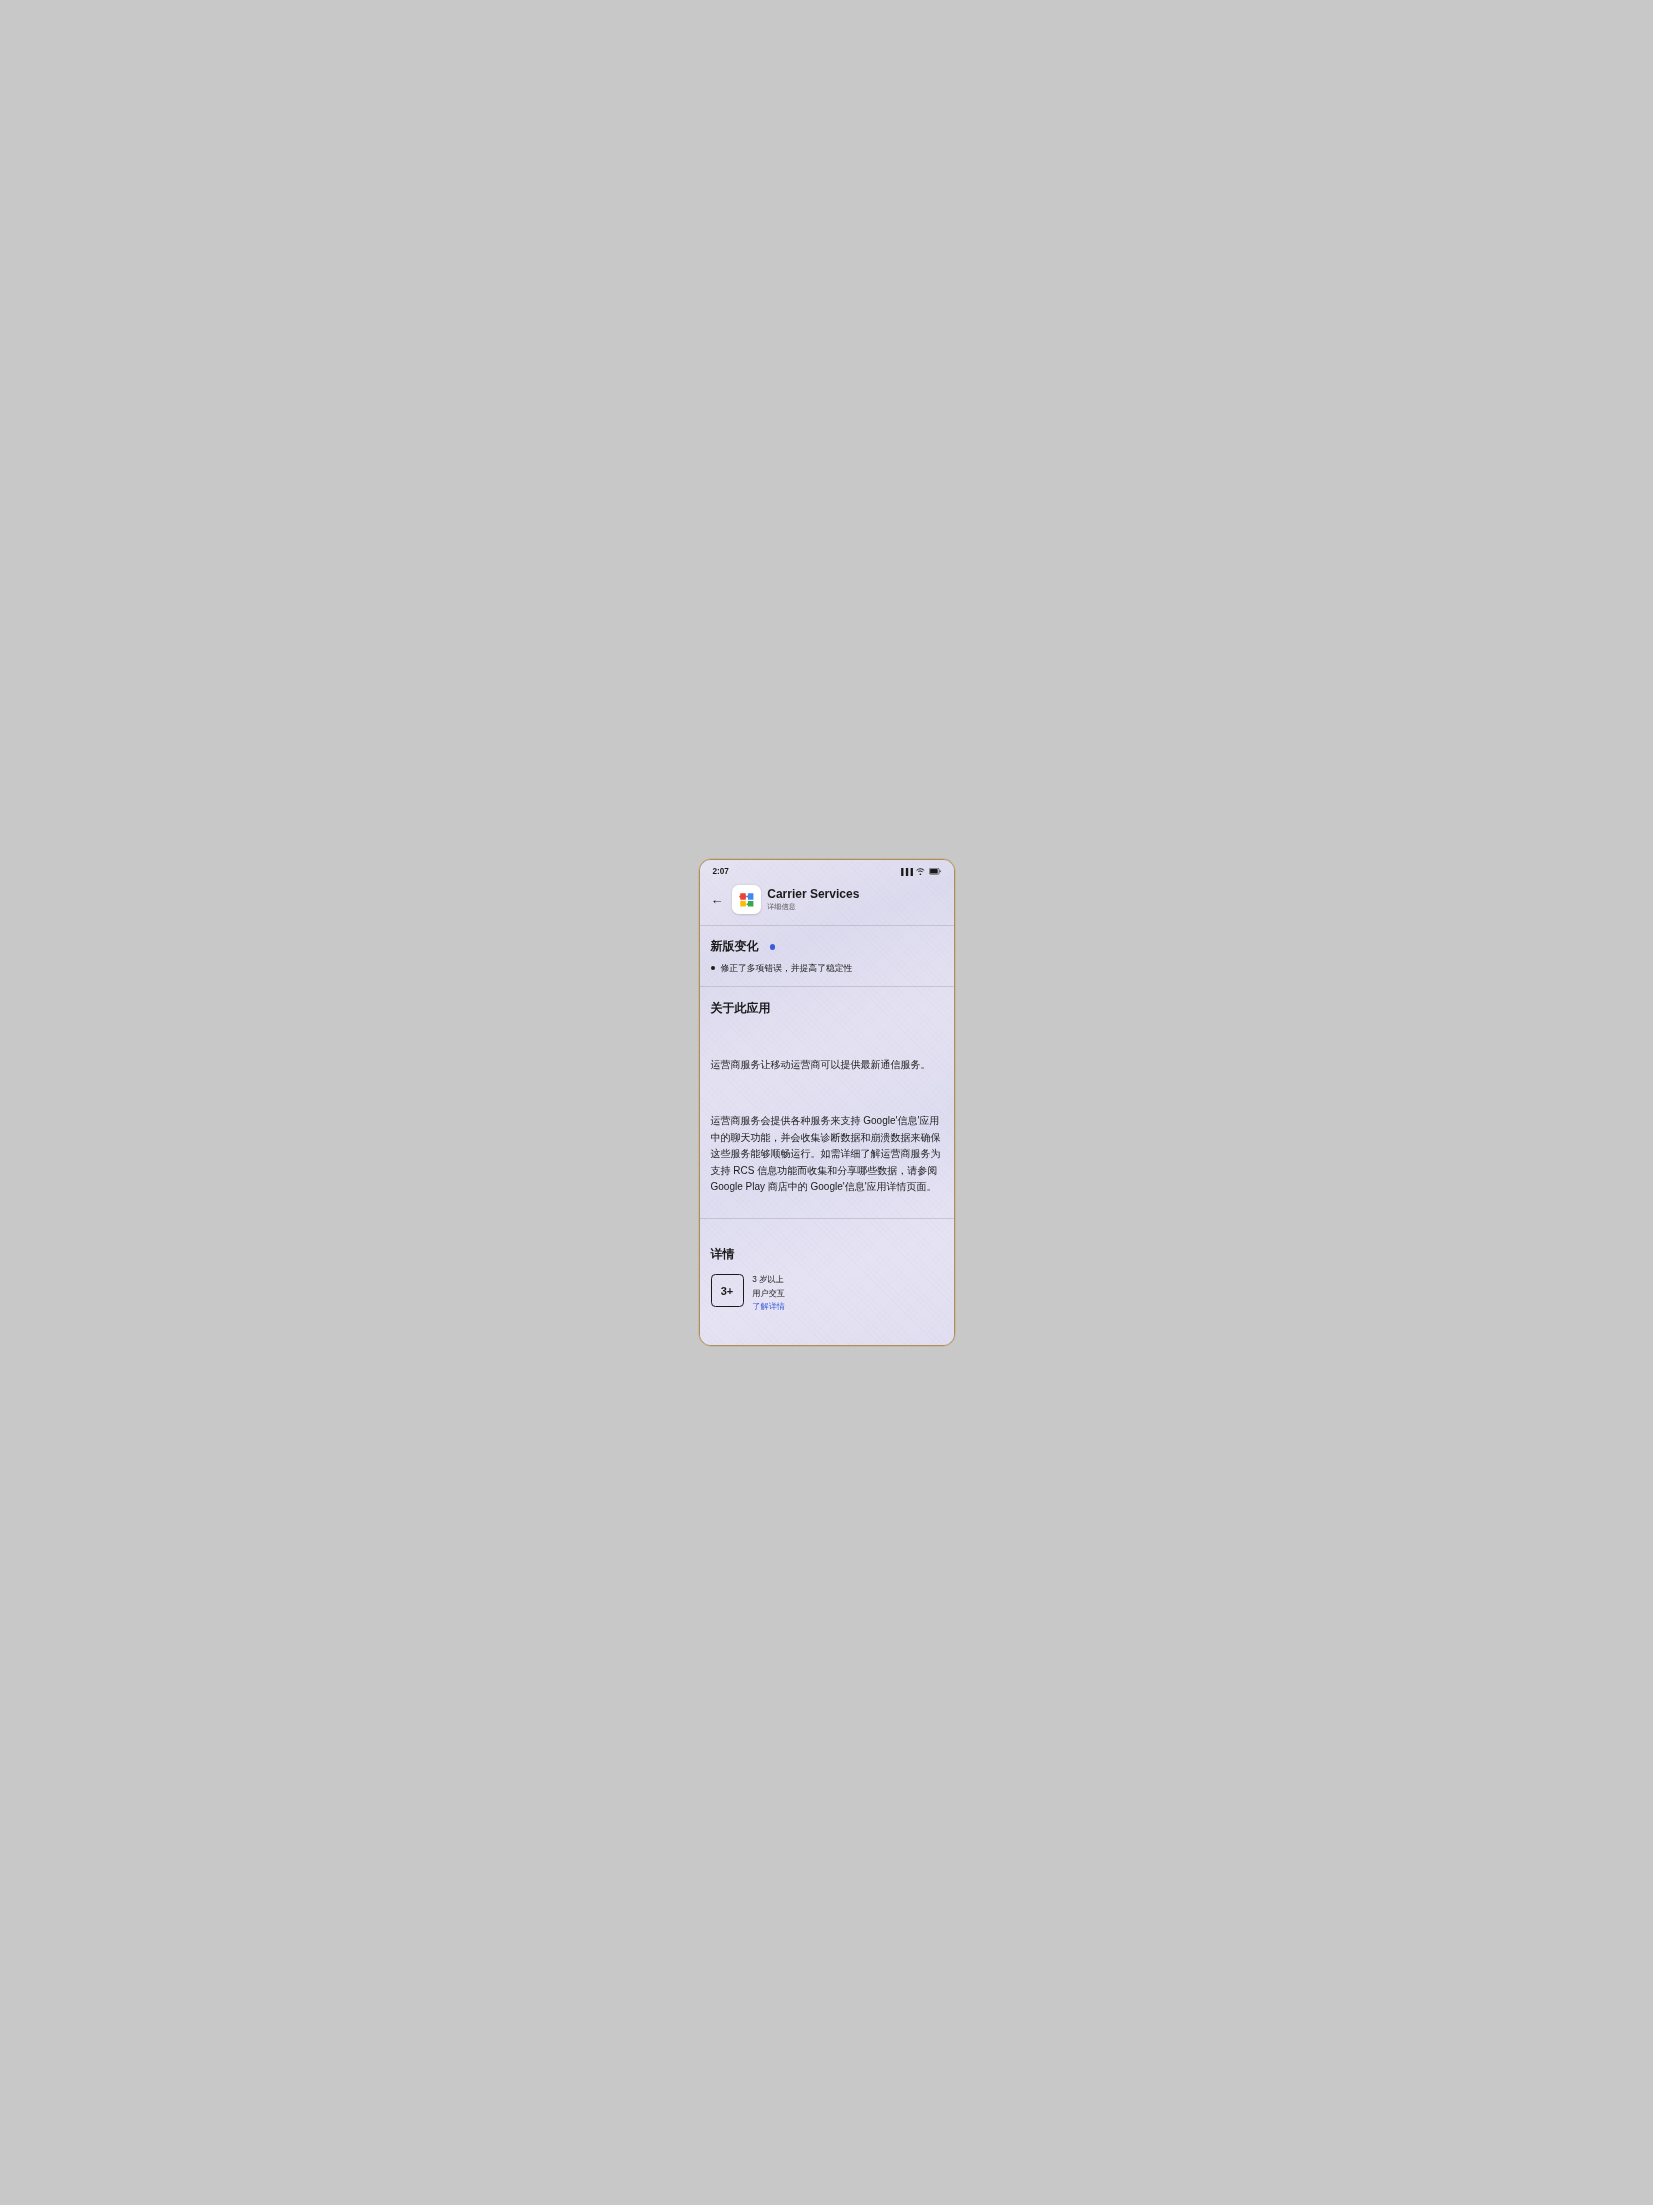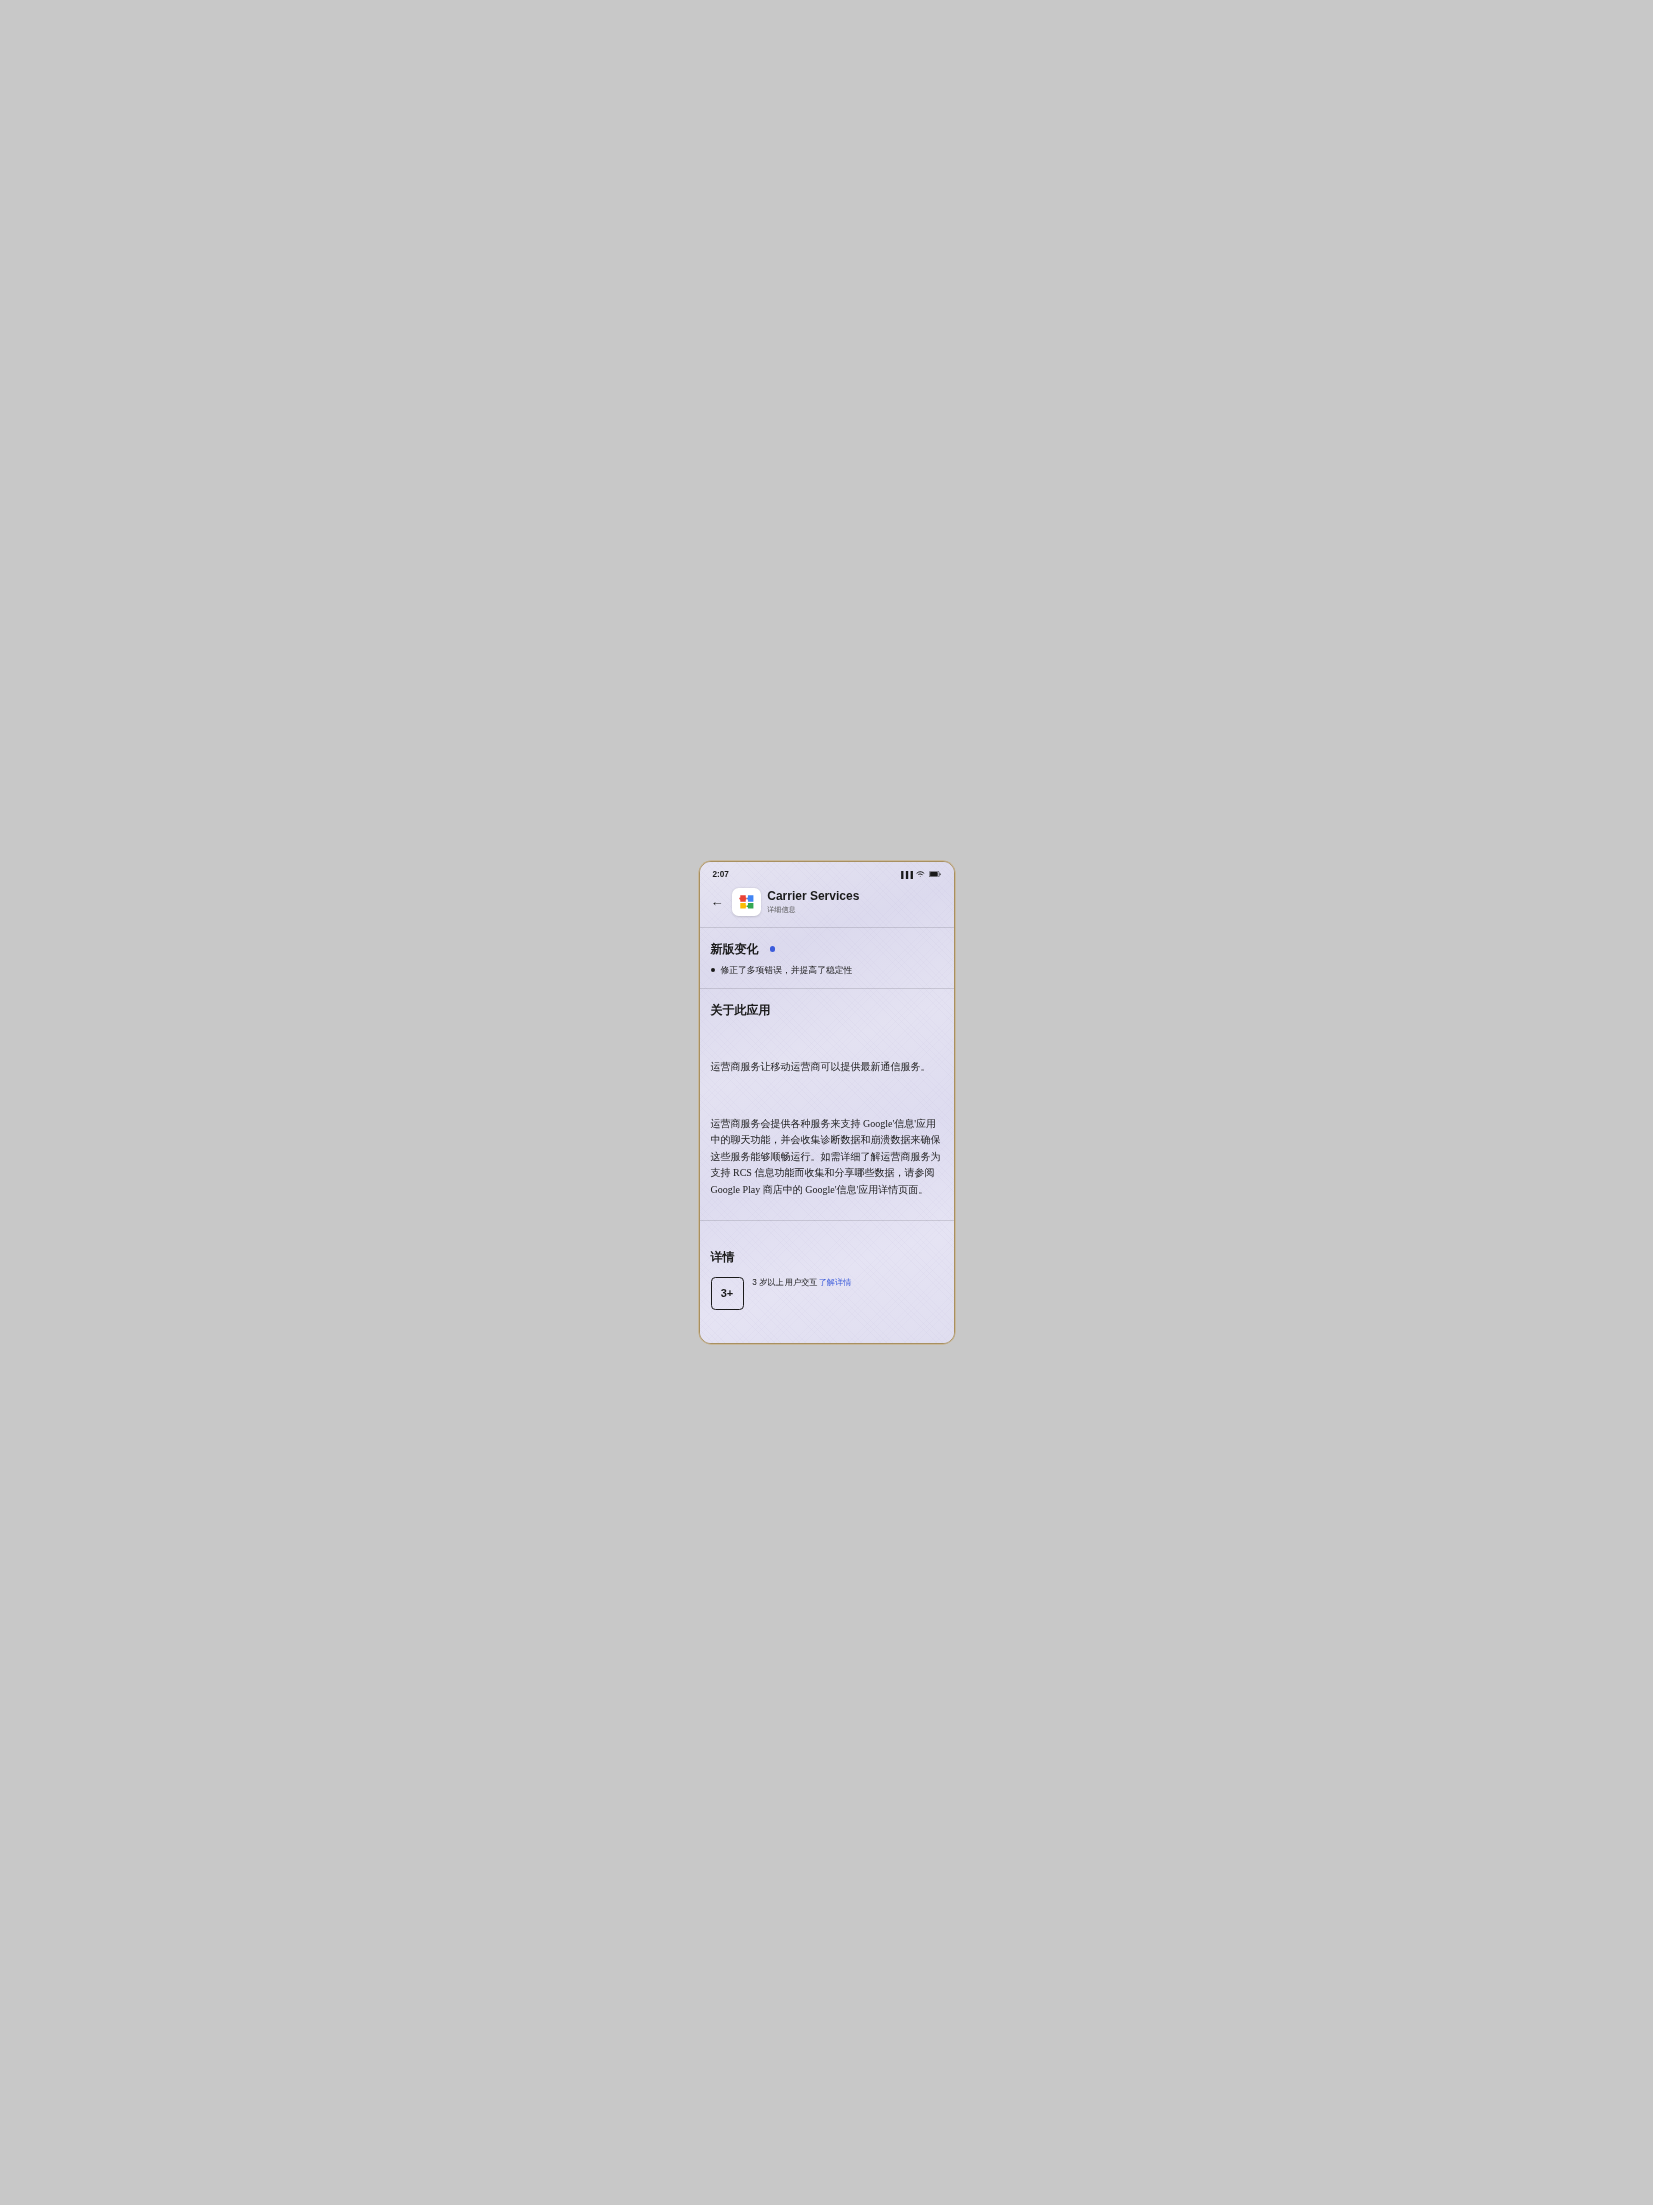--- a/index.html
+++ b/index.html
@@ -185,21 +185,20 @@
       width: 4.4px;
       height: 4.4px;
       border-radius: 50%;
       background: #1a1a1a;
       flex-shrink: 0;
       margin-top: 3.8px;
     }
 
     .about-section {
       padding: 11px 11px 11px;
-      font-family: Liberation Serif, serif;
     }
 
     .about-title {
       font-size: 12px;
       font-weight: 700;
       color: #1a1a1a;
       margin-bottom: 8.8px;
     }
 
     .about-text {
@@ -237,21 +236,21 @@
       align-items: center;
       justify-content: center;
       font-size: 11px;
       font-weight: 700;
       color: #1a1a1a;
       flex-shrink: 0;
     }
 
     .rating-info {
       display: flex;
-      flex-direction: row;
+      flex-direction: column;
       gap: 1.1px;
     }
 
     .rating-age {
       font-size: 8.2px;
       color: #1a1a1a;
       line-height: 1.5;
     }
 
     .rating-interaction {

